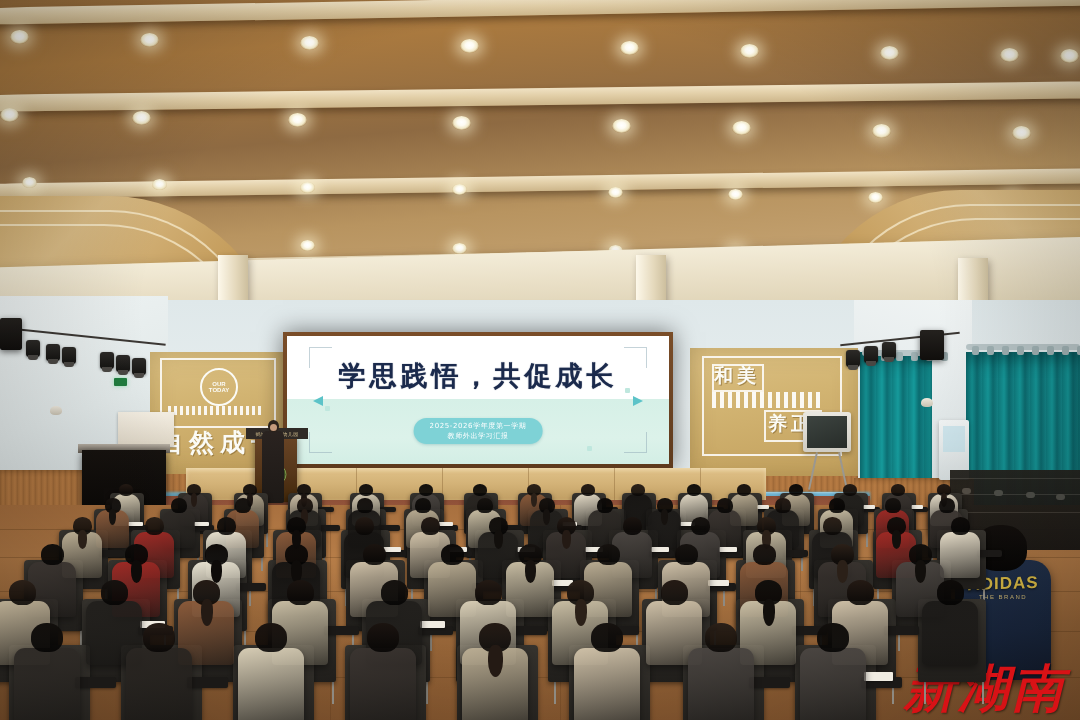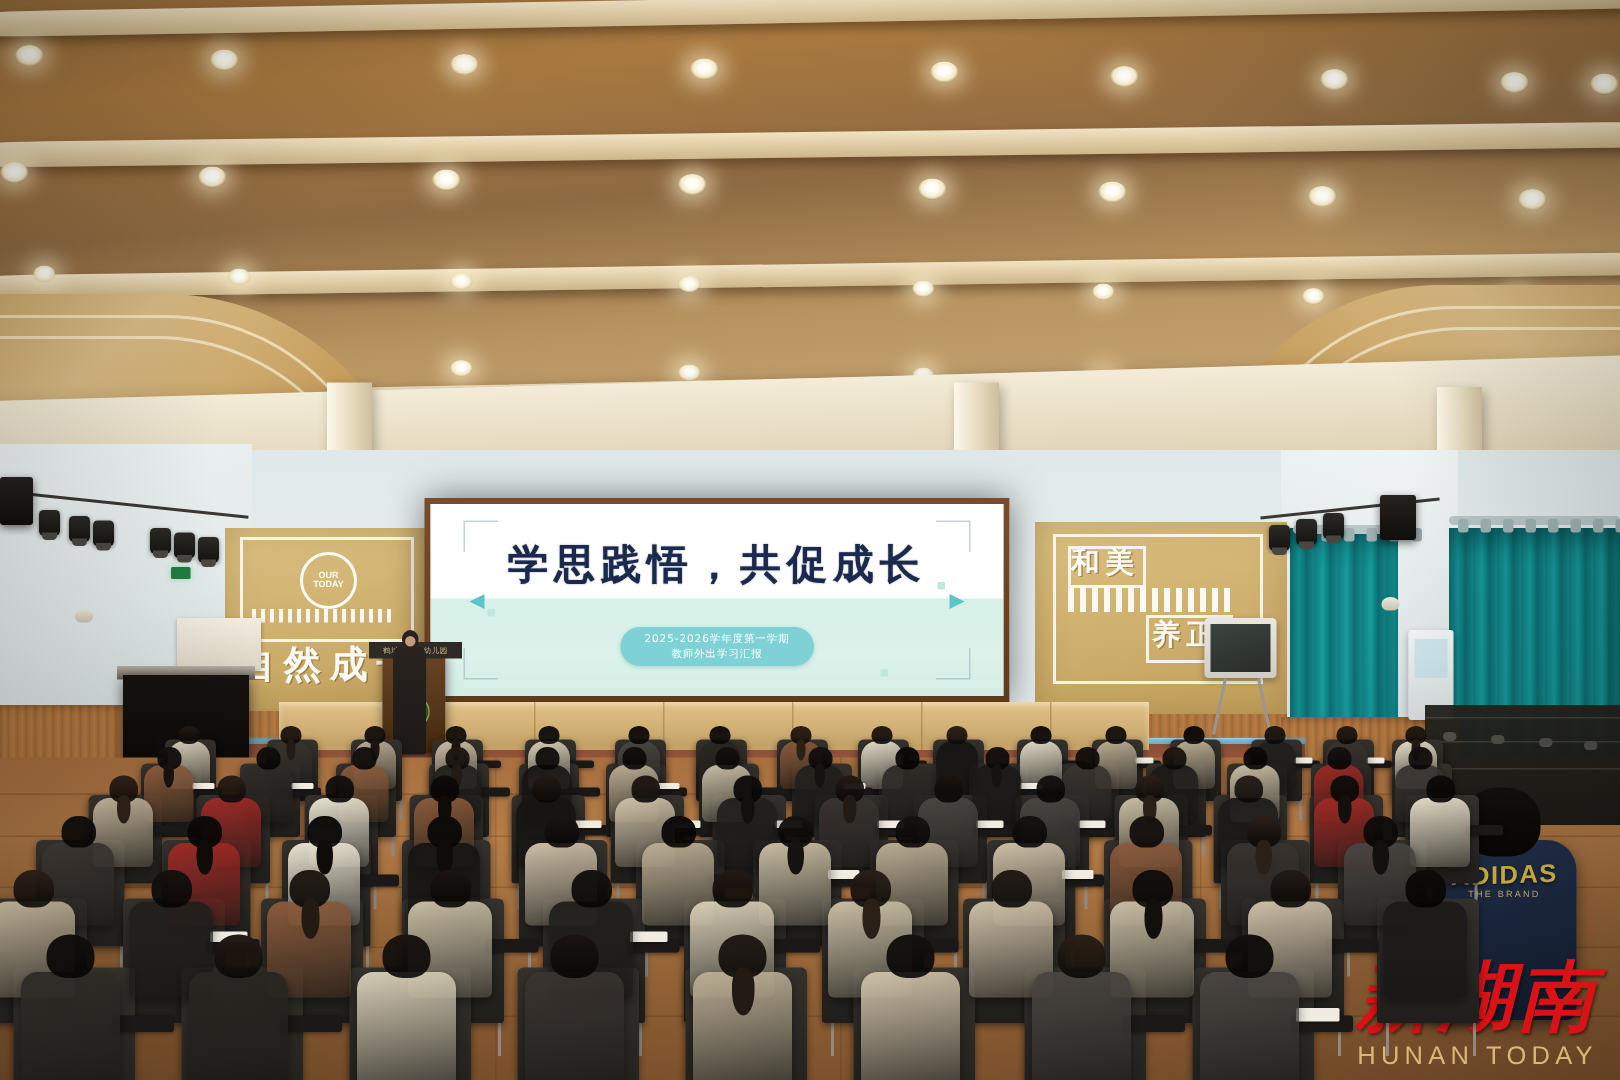--- a/index.html
+++ b/index.html
@@ -880,16 +880,15 @@
               font-family:'Liberation Sans',sans-serif;transform:skewY(-2deg);
               text-shadow:0 1px 2px rgba(0,0,0,.6);">ADIDAS</div>
   <div style="position:absolute;left:963px;top:594px;width:80px;text-align:center;
               color:#d8c07a;font-size:6px;letter-spacing:1.5px;
               font-family:'Liberation Sans',sans-serif;">THE BRAND</div>
 
   <div class="vig"></div>
 
   <div class="wm">
     <div class="wm-cn">新湖南</div>
-    <div class="wm-en">HUNAN TODAY</div>
   </div>
 
 </div>
 
 </body></html>

